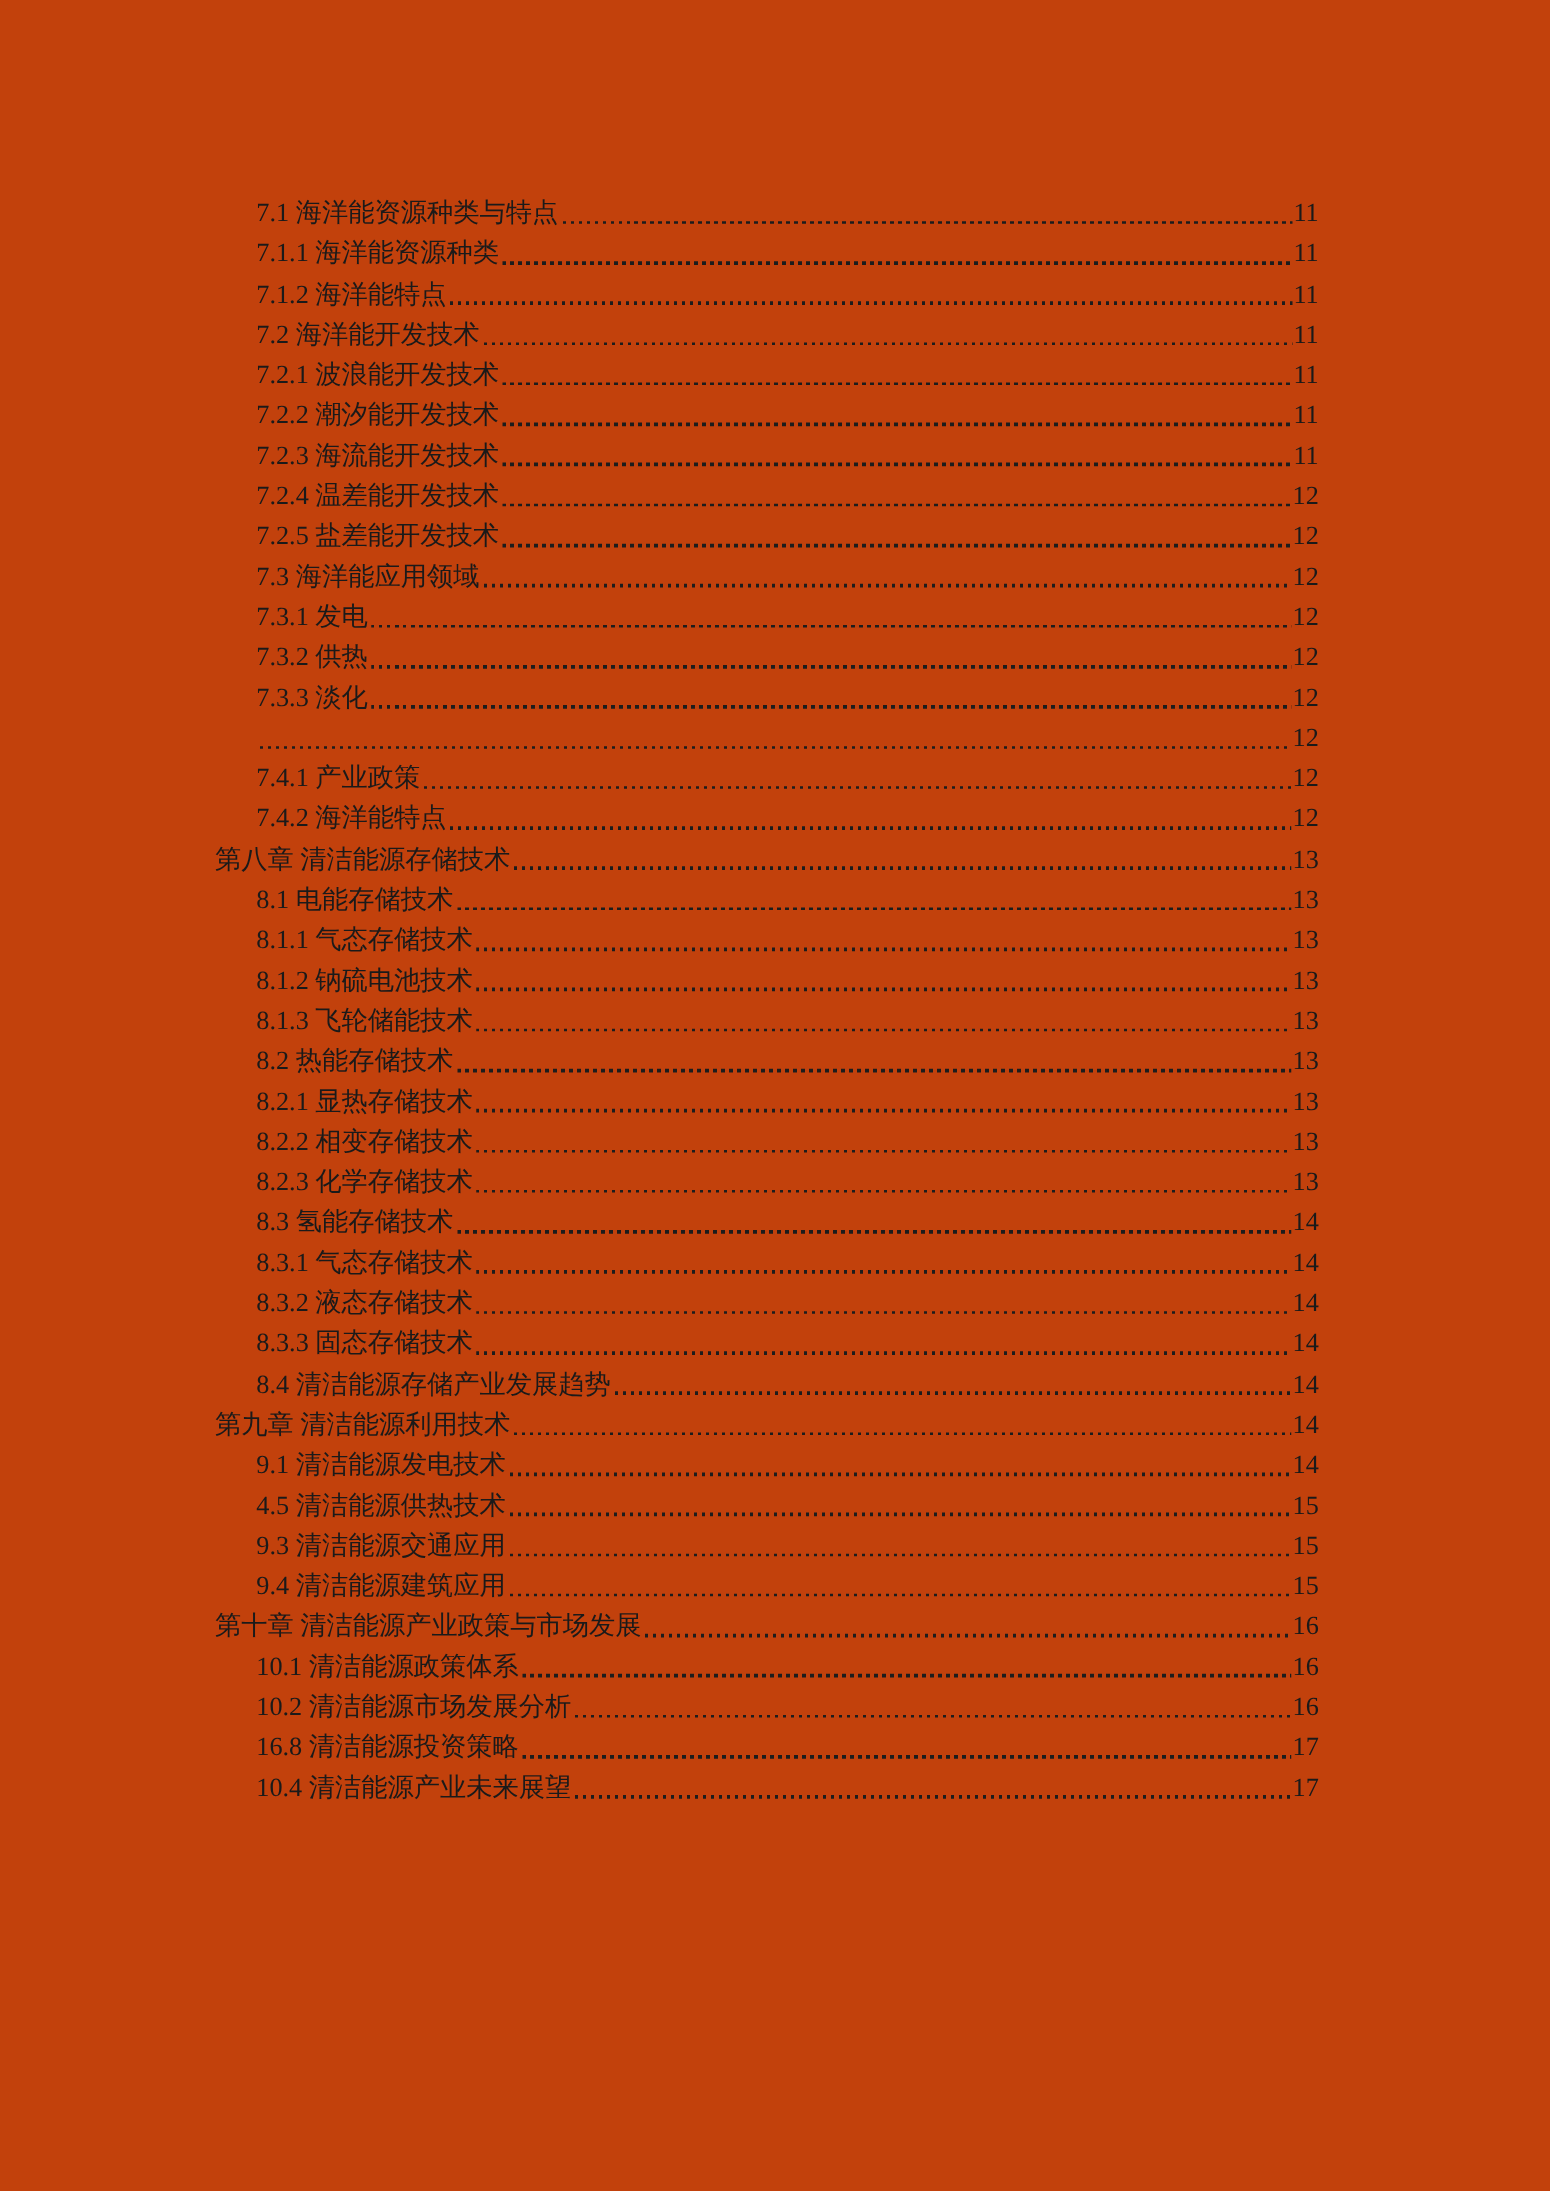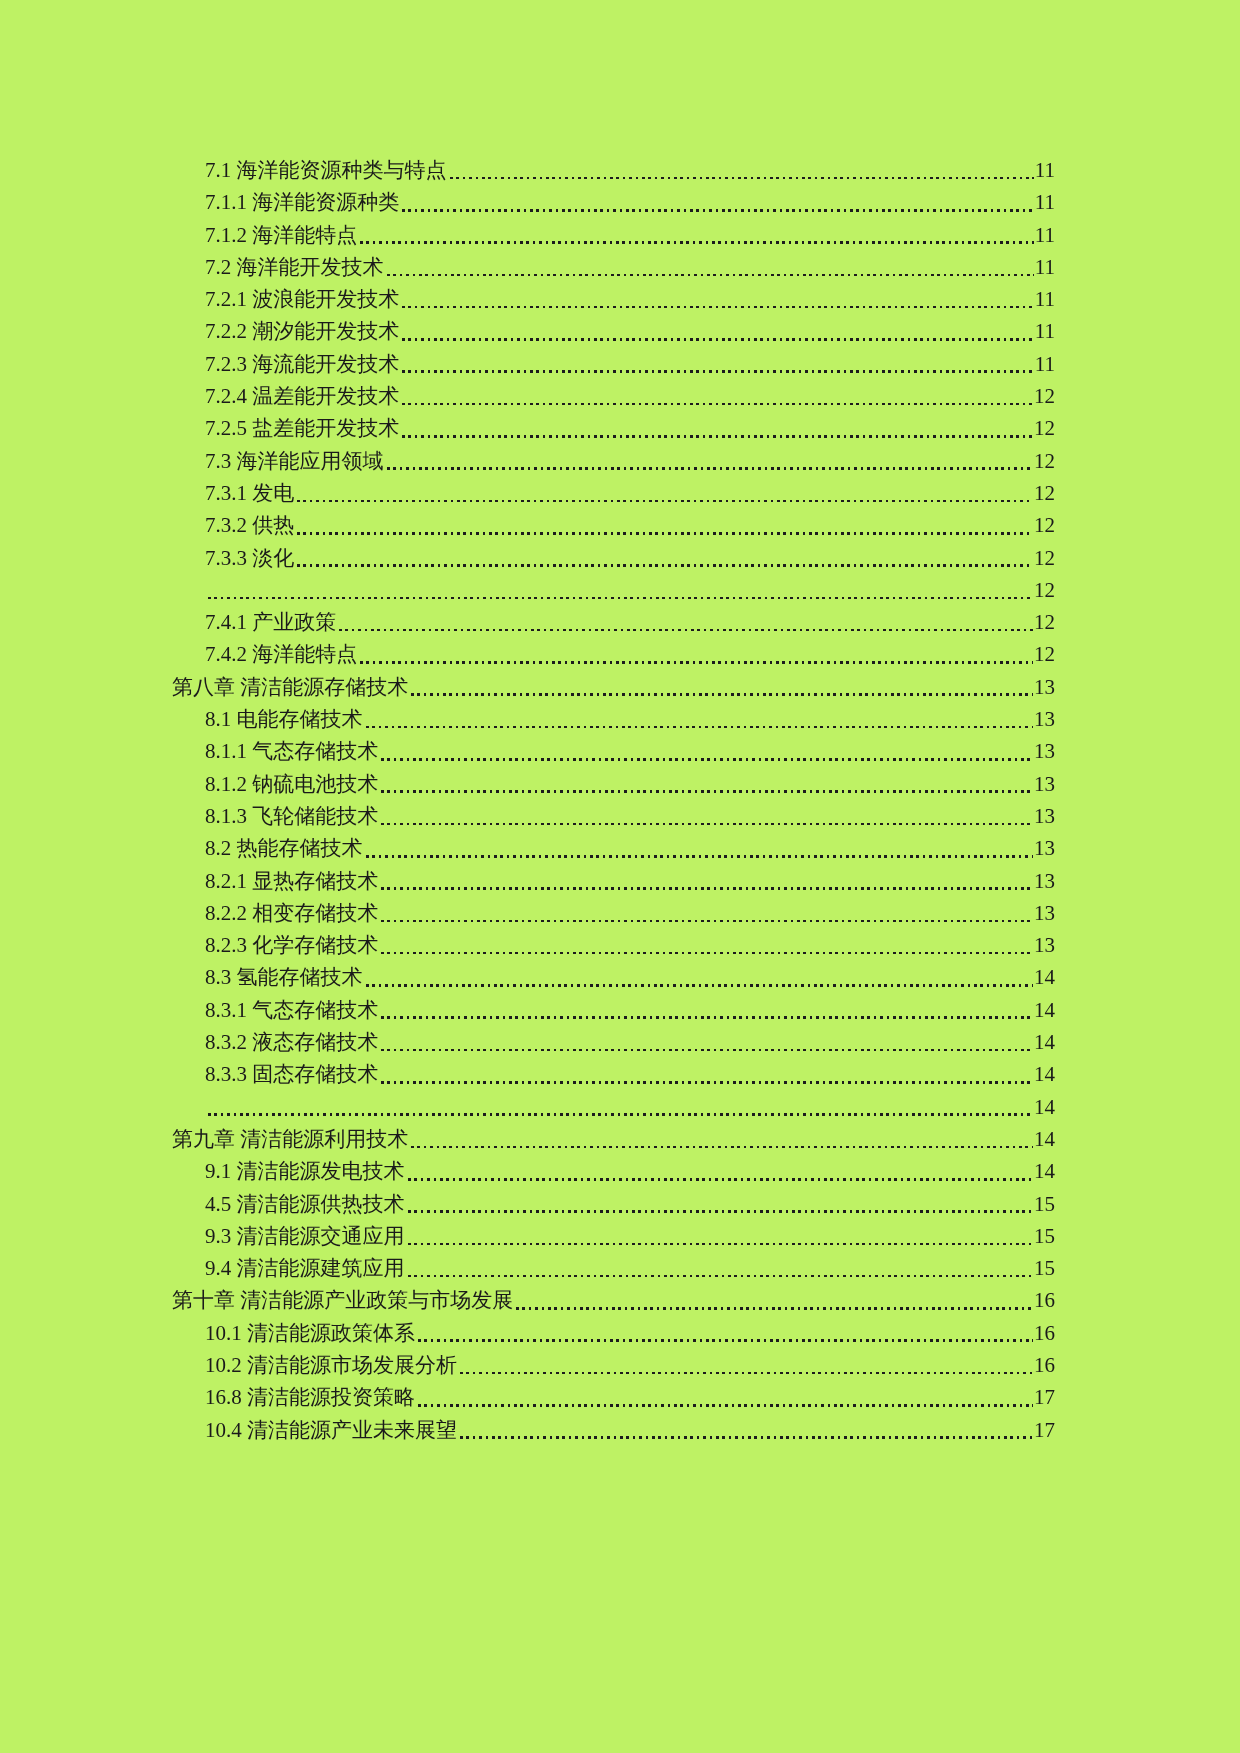--- a/index.html
+++ b/index.html
@@ -10,21 +10,21 @@
   body {
     width: 1240px;
     height: 1753px;
     position: relative;
     font-family: "Liberation Serif", "DejaVu Serif", serif;
     color: #1a1a1a;
   }
   .doc-page {
     position: absolute;
     inset: 0;
-    background: #bef264;
+    background: #c2410c;
     overflow: hidden;
   }
   .toc {
     position: absolute;
     top: 154px;
     left: 172px;
     right: 185px;
   }
   .toc-row {
     display: flex;
@@ -215,20 +215,21 @@
     <span class="toc-label">8.3.2 液态存储技术</span>
     <span class="dot-leader"></span>
     <span class="toc-page">14</span>
   </div>
       <div class="toc-row lvl3">
     <span class="toc-label">8.3.3 固态存储技术</span>
     <span class="dot-leader"></span>
     <span class="toc-page">14</span>
   </div>
       <div class="toc-row lvl2">
+    <span class="toc-label">8.4 清洁能源存储产业发展趋势</span>
     <span class="dot-leader"></span>
     <span class="toc-page">14</span>
   </div>
       <div class="toc-row lvl1">
     <span class="toc-label">第九章 清洁能源利用技术</span>
     <span class="dot-leader"></span>
     <span class="toc-page">14</span>
   </div>
       <div class="toc-row lvl2">
     <span class="toc-label">9.1 清洁能源发电技术</span>

